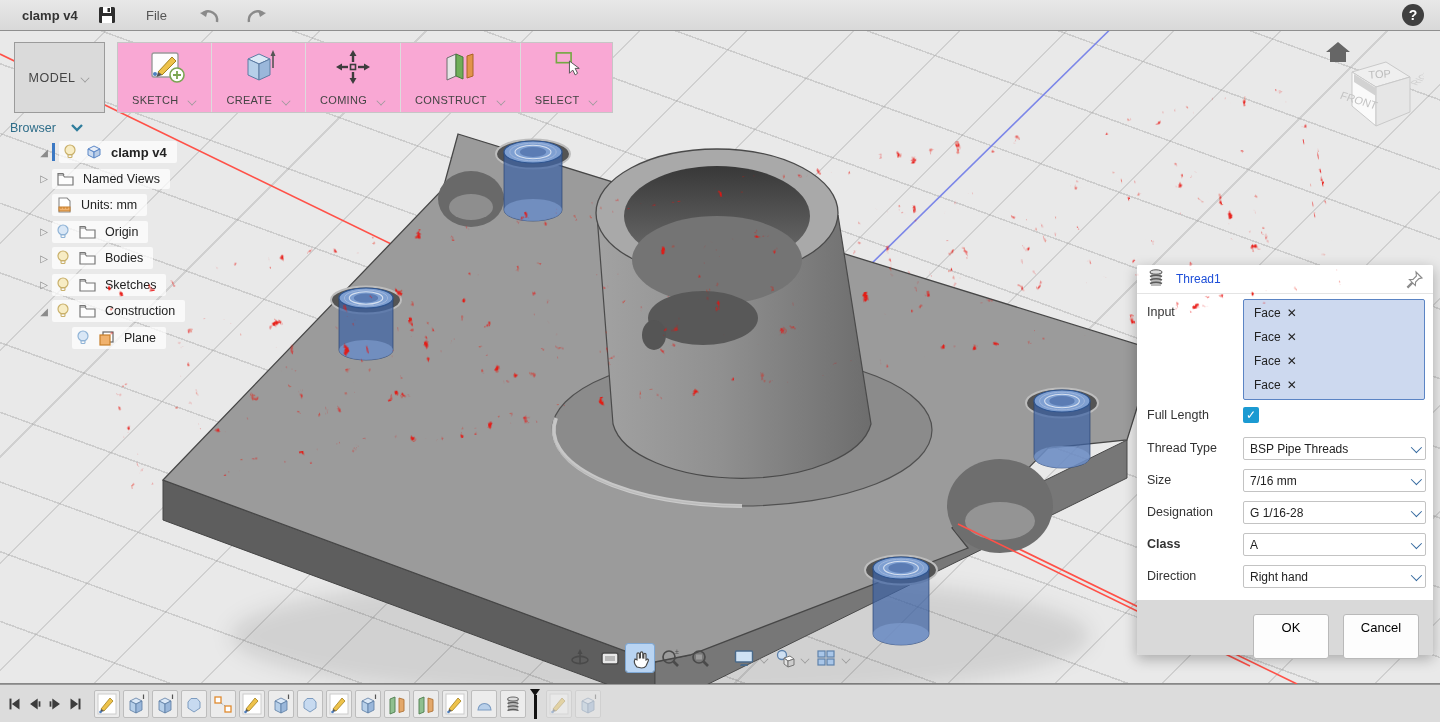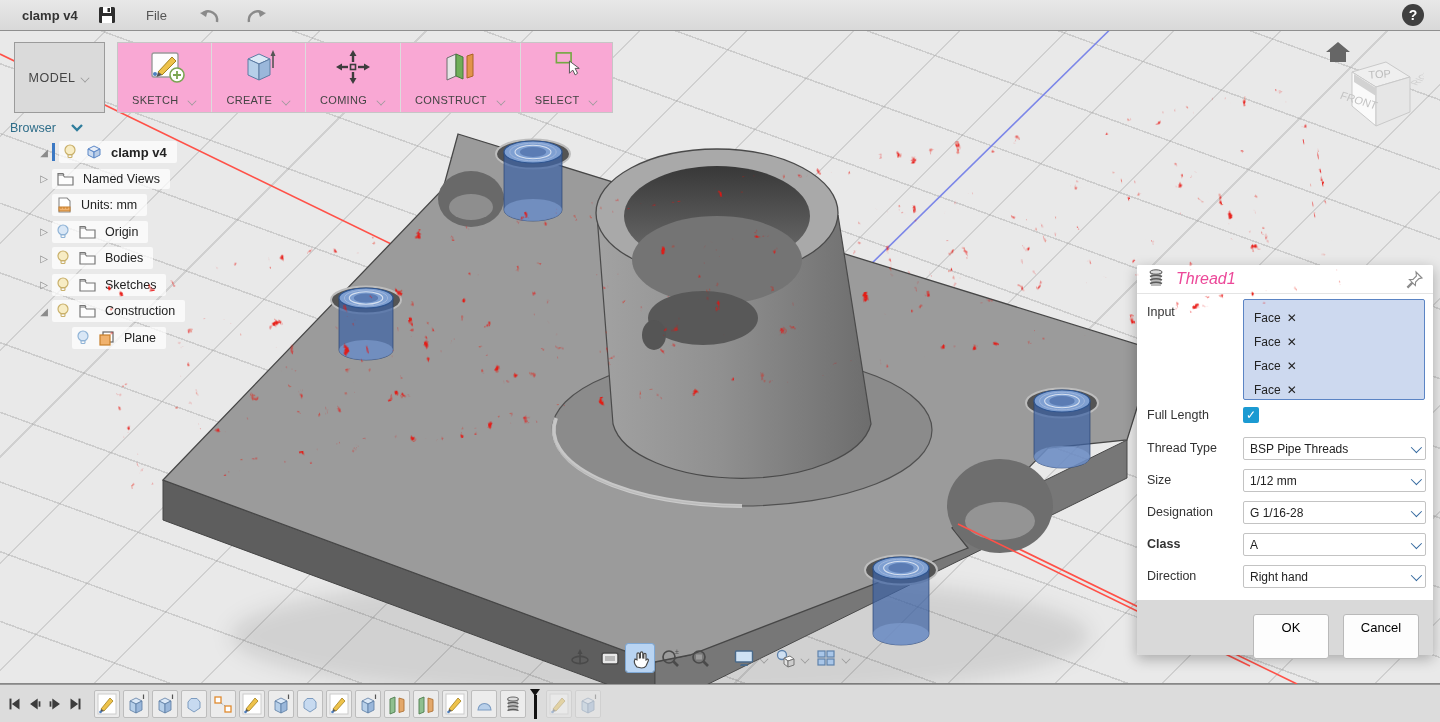--- a/index.html
+++ b/index.html
@@ -50,26 +50,26 @@
   .tlabel { font-size:12.5px; color:#222; white-space:nowrap; }
   .tlabel.bold { font-weight:bold; font-size:13px; }
   .expander { width:16px; text-align:center; color:#8b8b8b; font-size:10px; }
   .selbar { width:3px; height:18px; background:#3b78c3; margin-right:4px; }
 
   
   .dialog { position:absolute; left:1137px; top:265px; width:296px; height:390px; z-index:20;
     box-shadow:0 4px 14px rgba(0,0,0,.28); border-radius:2px; background:#fff; }
   .dlg-head { position:absolute; left:0; top:0; right:0; height:29px; background:#fff;
     border-bottom:1px solid #e4e4e4; border-radius:2px 2px 0 0; display:flex; align-items:center; padding:0 8px; gap:9px; }
-  .dlg-title { font-size:16px; color:#ec4899;font-style:italic; }
+  .dlg-title { font-size:12px; color:#1d4ed8; }
   .dlg-pin { margin-left:auto; }
   .dlg-label { position:absolute; font-size:12.5px; color:#333; }
   .face-list { position:absolute; left:106px; top:34px; width:182px; height:101px;
     background:#cdd9ef; border:1.5px solid #5b84c4; border-radius:2px; padding:1px 4px; }
-  .face-row { display:flex; align-items:flex-end; height:24px; }
+  .face-row { display:flex; align-items:center; height:24px; }
   .face-row span { font-size:12px; color:#222; margin-left:6px; }
   .face-x { margin-left:auto; color:#555; font-size:13px; cursor:default; }
   .checkbox { position:absolute; left:106px; top:142px; width:16px; height:16px; background:#1b9ad2;
     border-radius:2px; color:#fff; font-size:12px; line-height:16px; text-align:center; }
   .drow-field { position:absolute; left:106px; width:183px; height:23px; background:#fff;
     border:1px solid #c3c3c3; border-radius:2px; display:flex; align-items:center; padding:0 6px; }
   .drow-field span { font-size:12px; color:#222; white-space:nowrap; }
   .dd-chev { margin-left:auto; width:8px; height:8px; border-right:1.6px solid #33689e;
     border-bottom:1.6px solid #33689e; transform:rotate(45deg) translateY(-2px); }
   .dlg-foot { position:absolute; left:0; right:0; bottom:0; height:55px; background:#d9d9d9;
@@ -455,21 +455,21 @@
     <span class="dlg-label" style="left:10px; top:143px">Full Length</span>
     <div class="checkbox">✓</div>
     <div id="dlg-rows">
         <span class="dlg-label" style="left: 10px; top: 176px;">Thread Type</span>
         <div class="drow-field" style="top: 172px;">
           <span>BSP Pipe Threads</span>
           <span class="dd-chev"></span>
         </div>
         <span class="dlg-label" style="left: 10px; top: 208px;">Size</span>
         <div class="drow-field" style="top: 204px;">
-          <span>1/12 mm</span>
+          <span>7/16 mm</span>
           <span class="dd-chev"></span>
         </div>
         <span class="dlg-label" style="left: 10px; top: 240px;">Designation</span>
         <div class="drow-field" style="top: 236px;">
           <span>G 1/16-28</span>
           <span class="dd-chev"></span>
         </div>
         <span class="dlg-label" style="left: 10px; top: 272px; font-weight: bold;">Class</span>
         <div class="drow-field" style="top: 268px;">
           <span>A</span>

